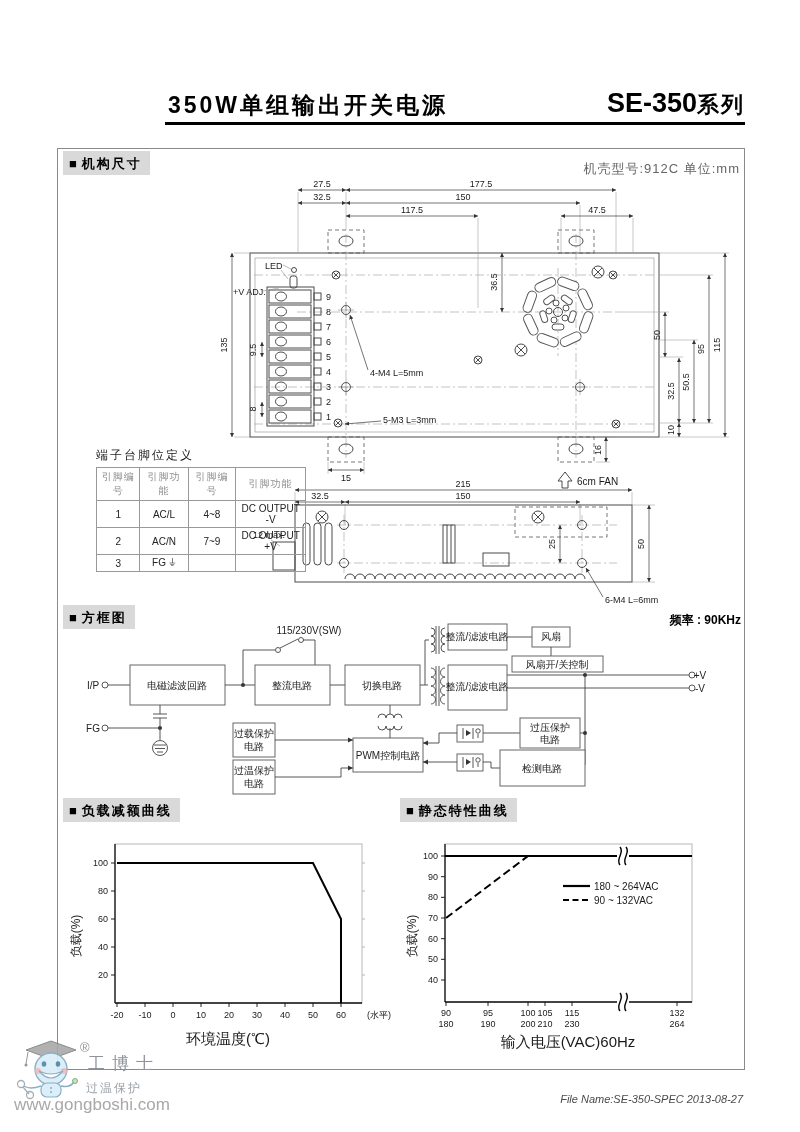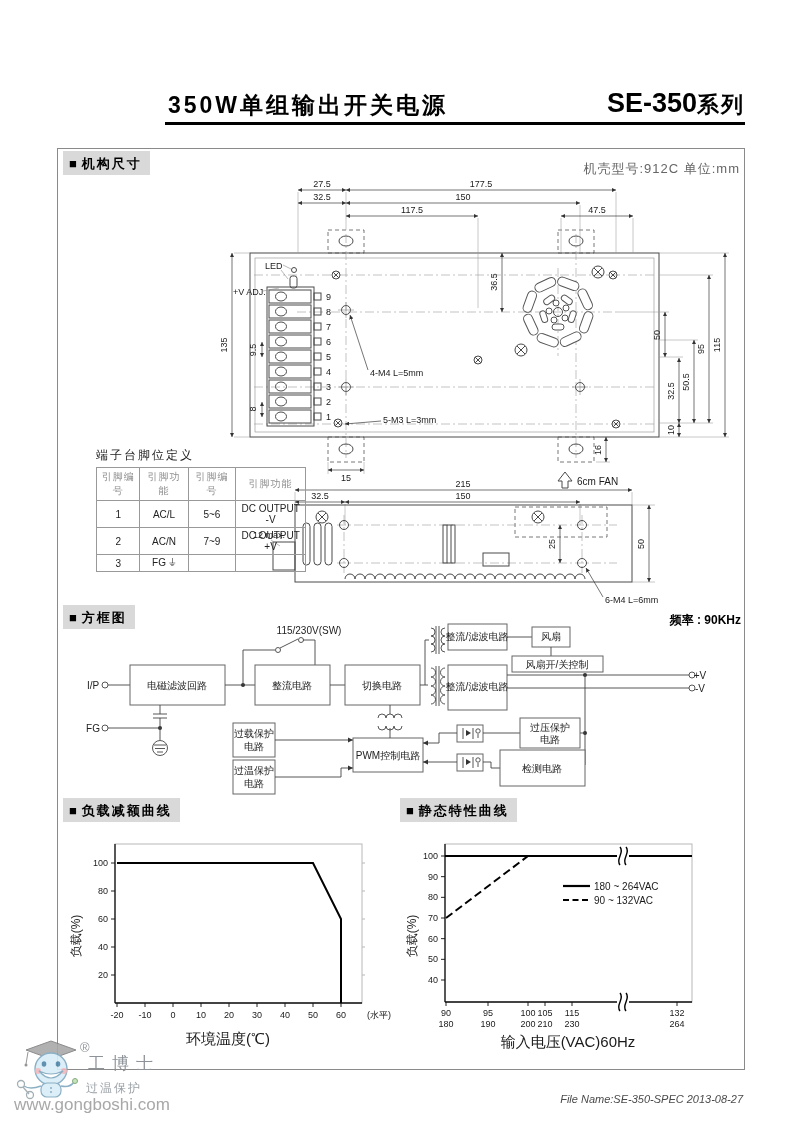--- a/index.html
+++ b/index.html
@@ -383,21 +383,21 @@
       <tbody>
           <tr>
         <th class="c1">引脚编号</th>
         <th class="c2">引脚功能</th>
         <th class="c3">引脚编号</th>
         <th class="c4">引脚功能</th>
       </tr>
       <tr>
         <td>1</td>
         <td>AC/L</td>
-        <td>5~6</td>
+        <td>4~8</td>
         <td>DC OUTPUT -V</td>
       </tr>
       <tr>
         <td>2</td>
         <td>AC/N</td>
         <td>7~9</td>
         <td>DC OUTPUT +V</td>
       </tr>
       <tr>
         <td>3</td>

